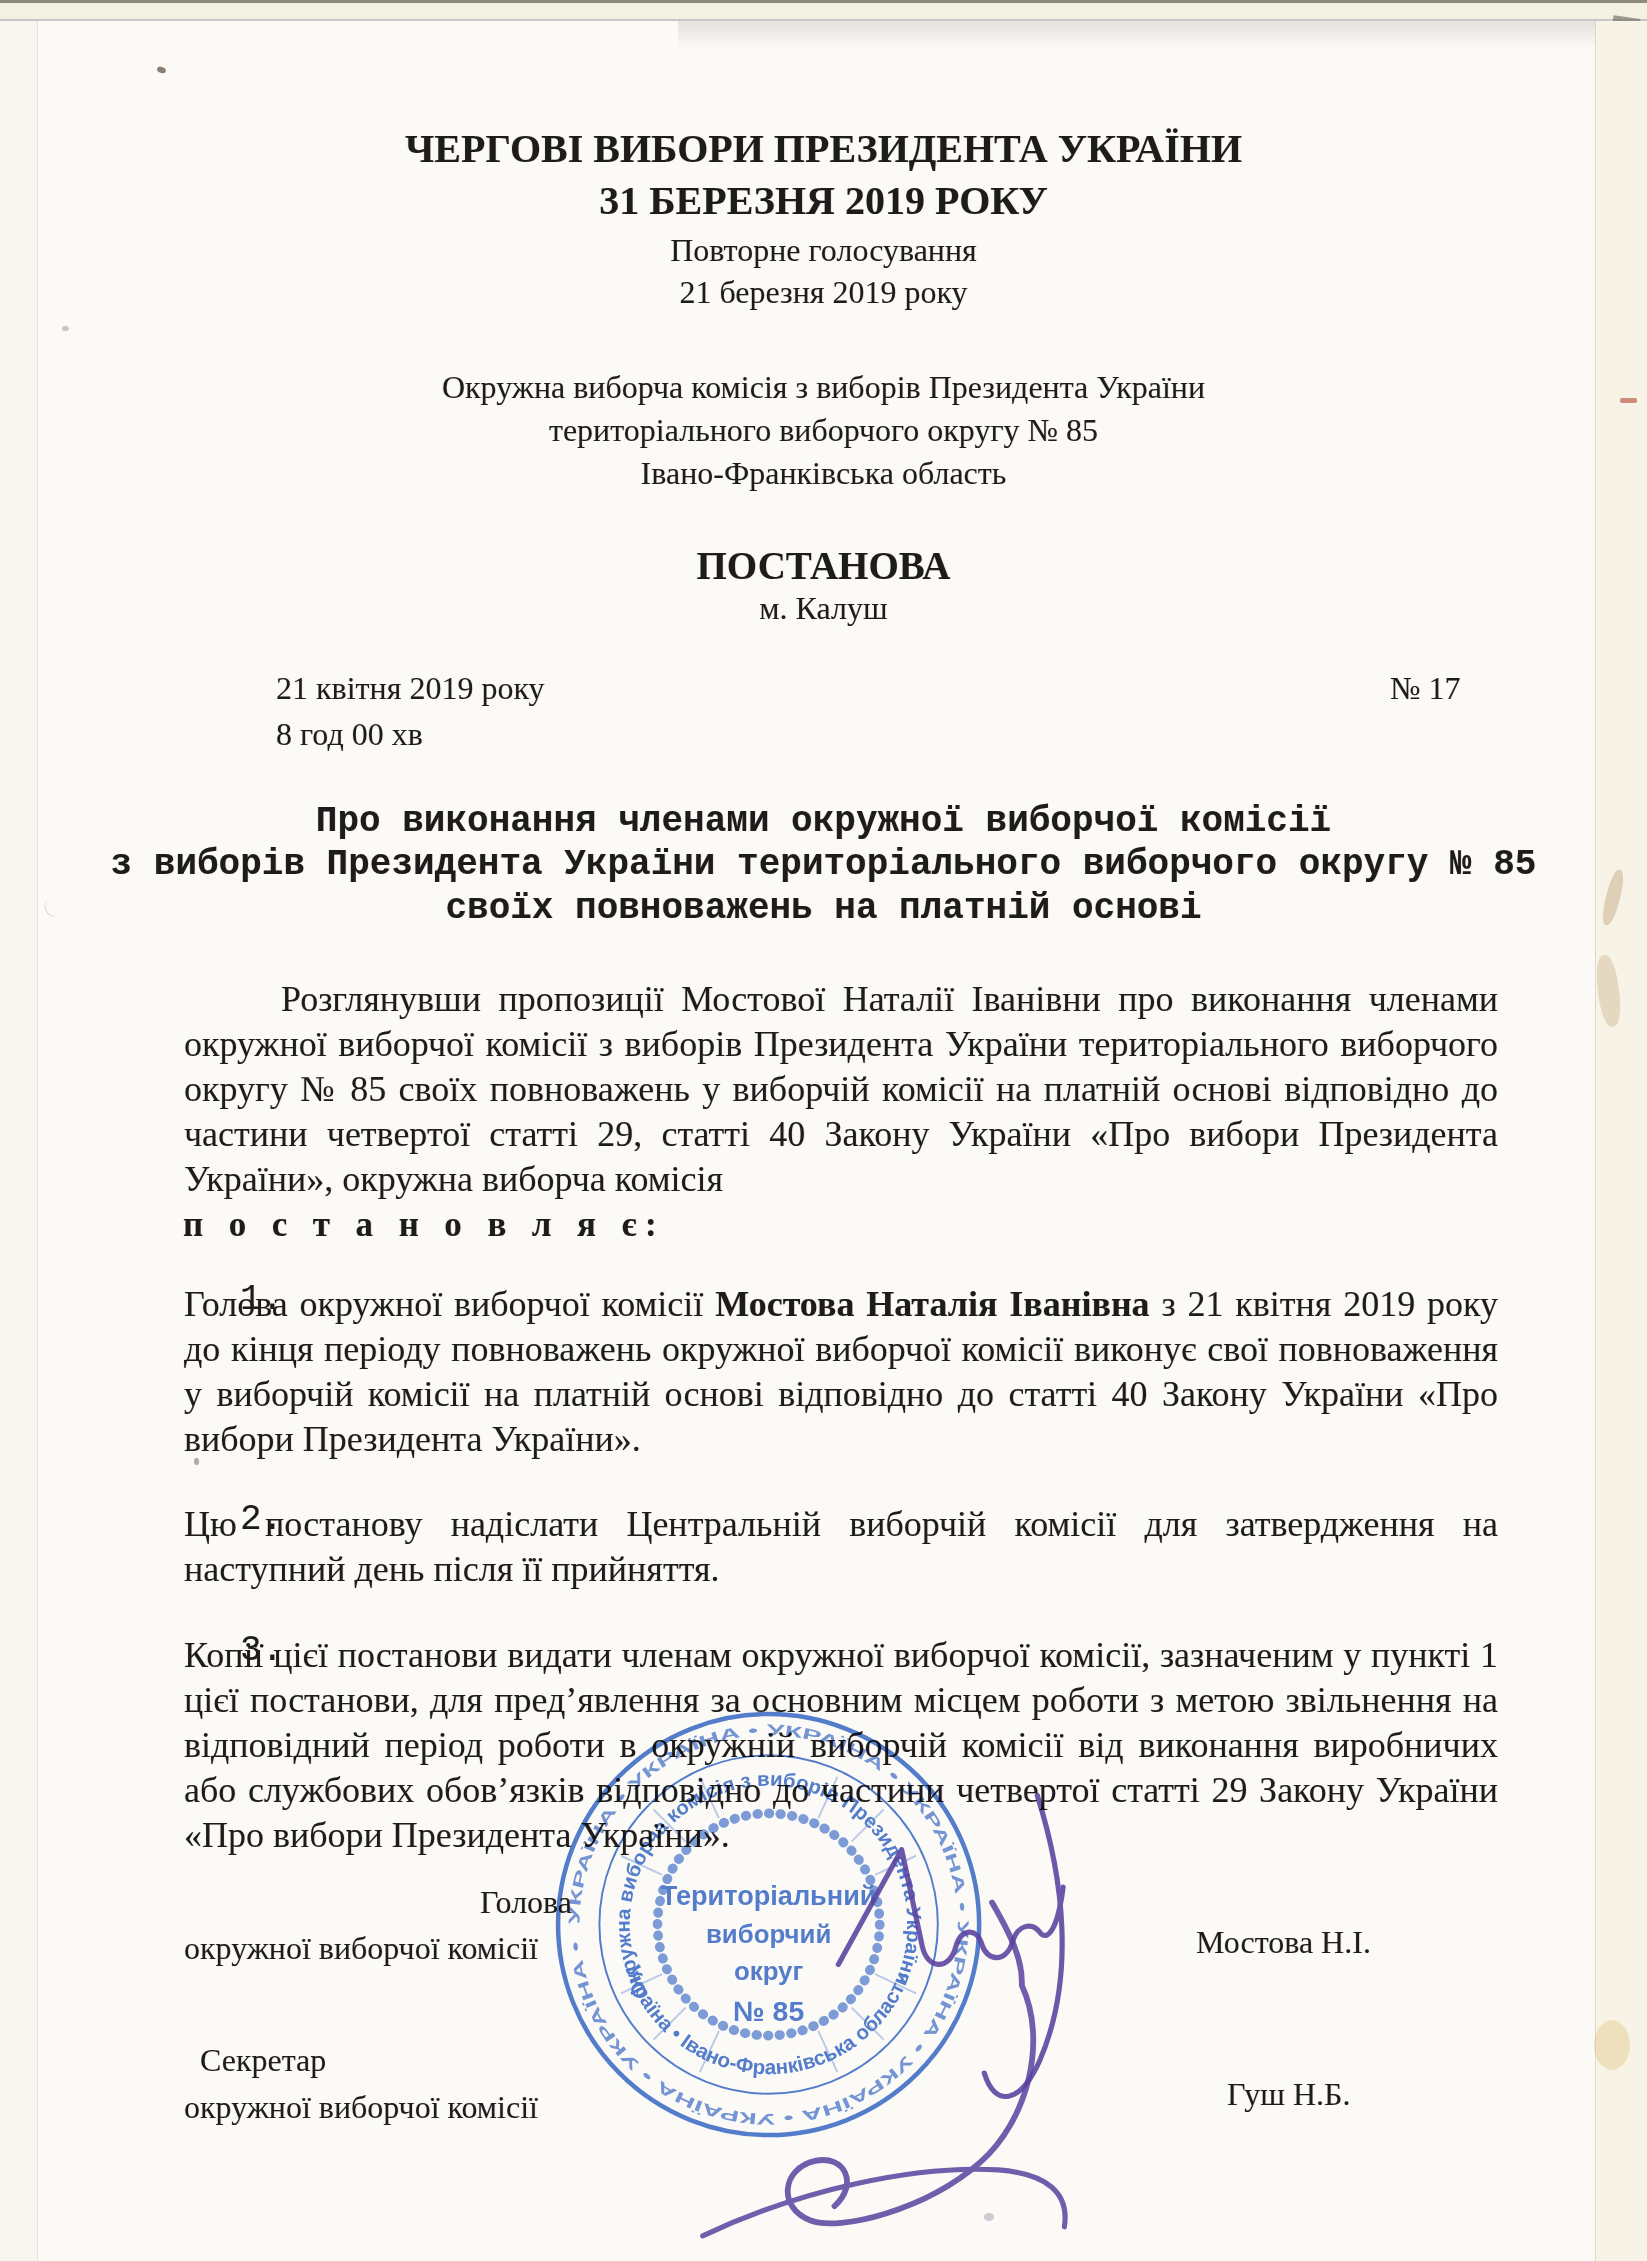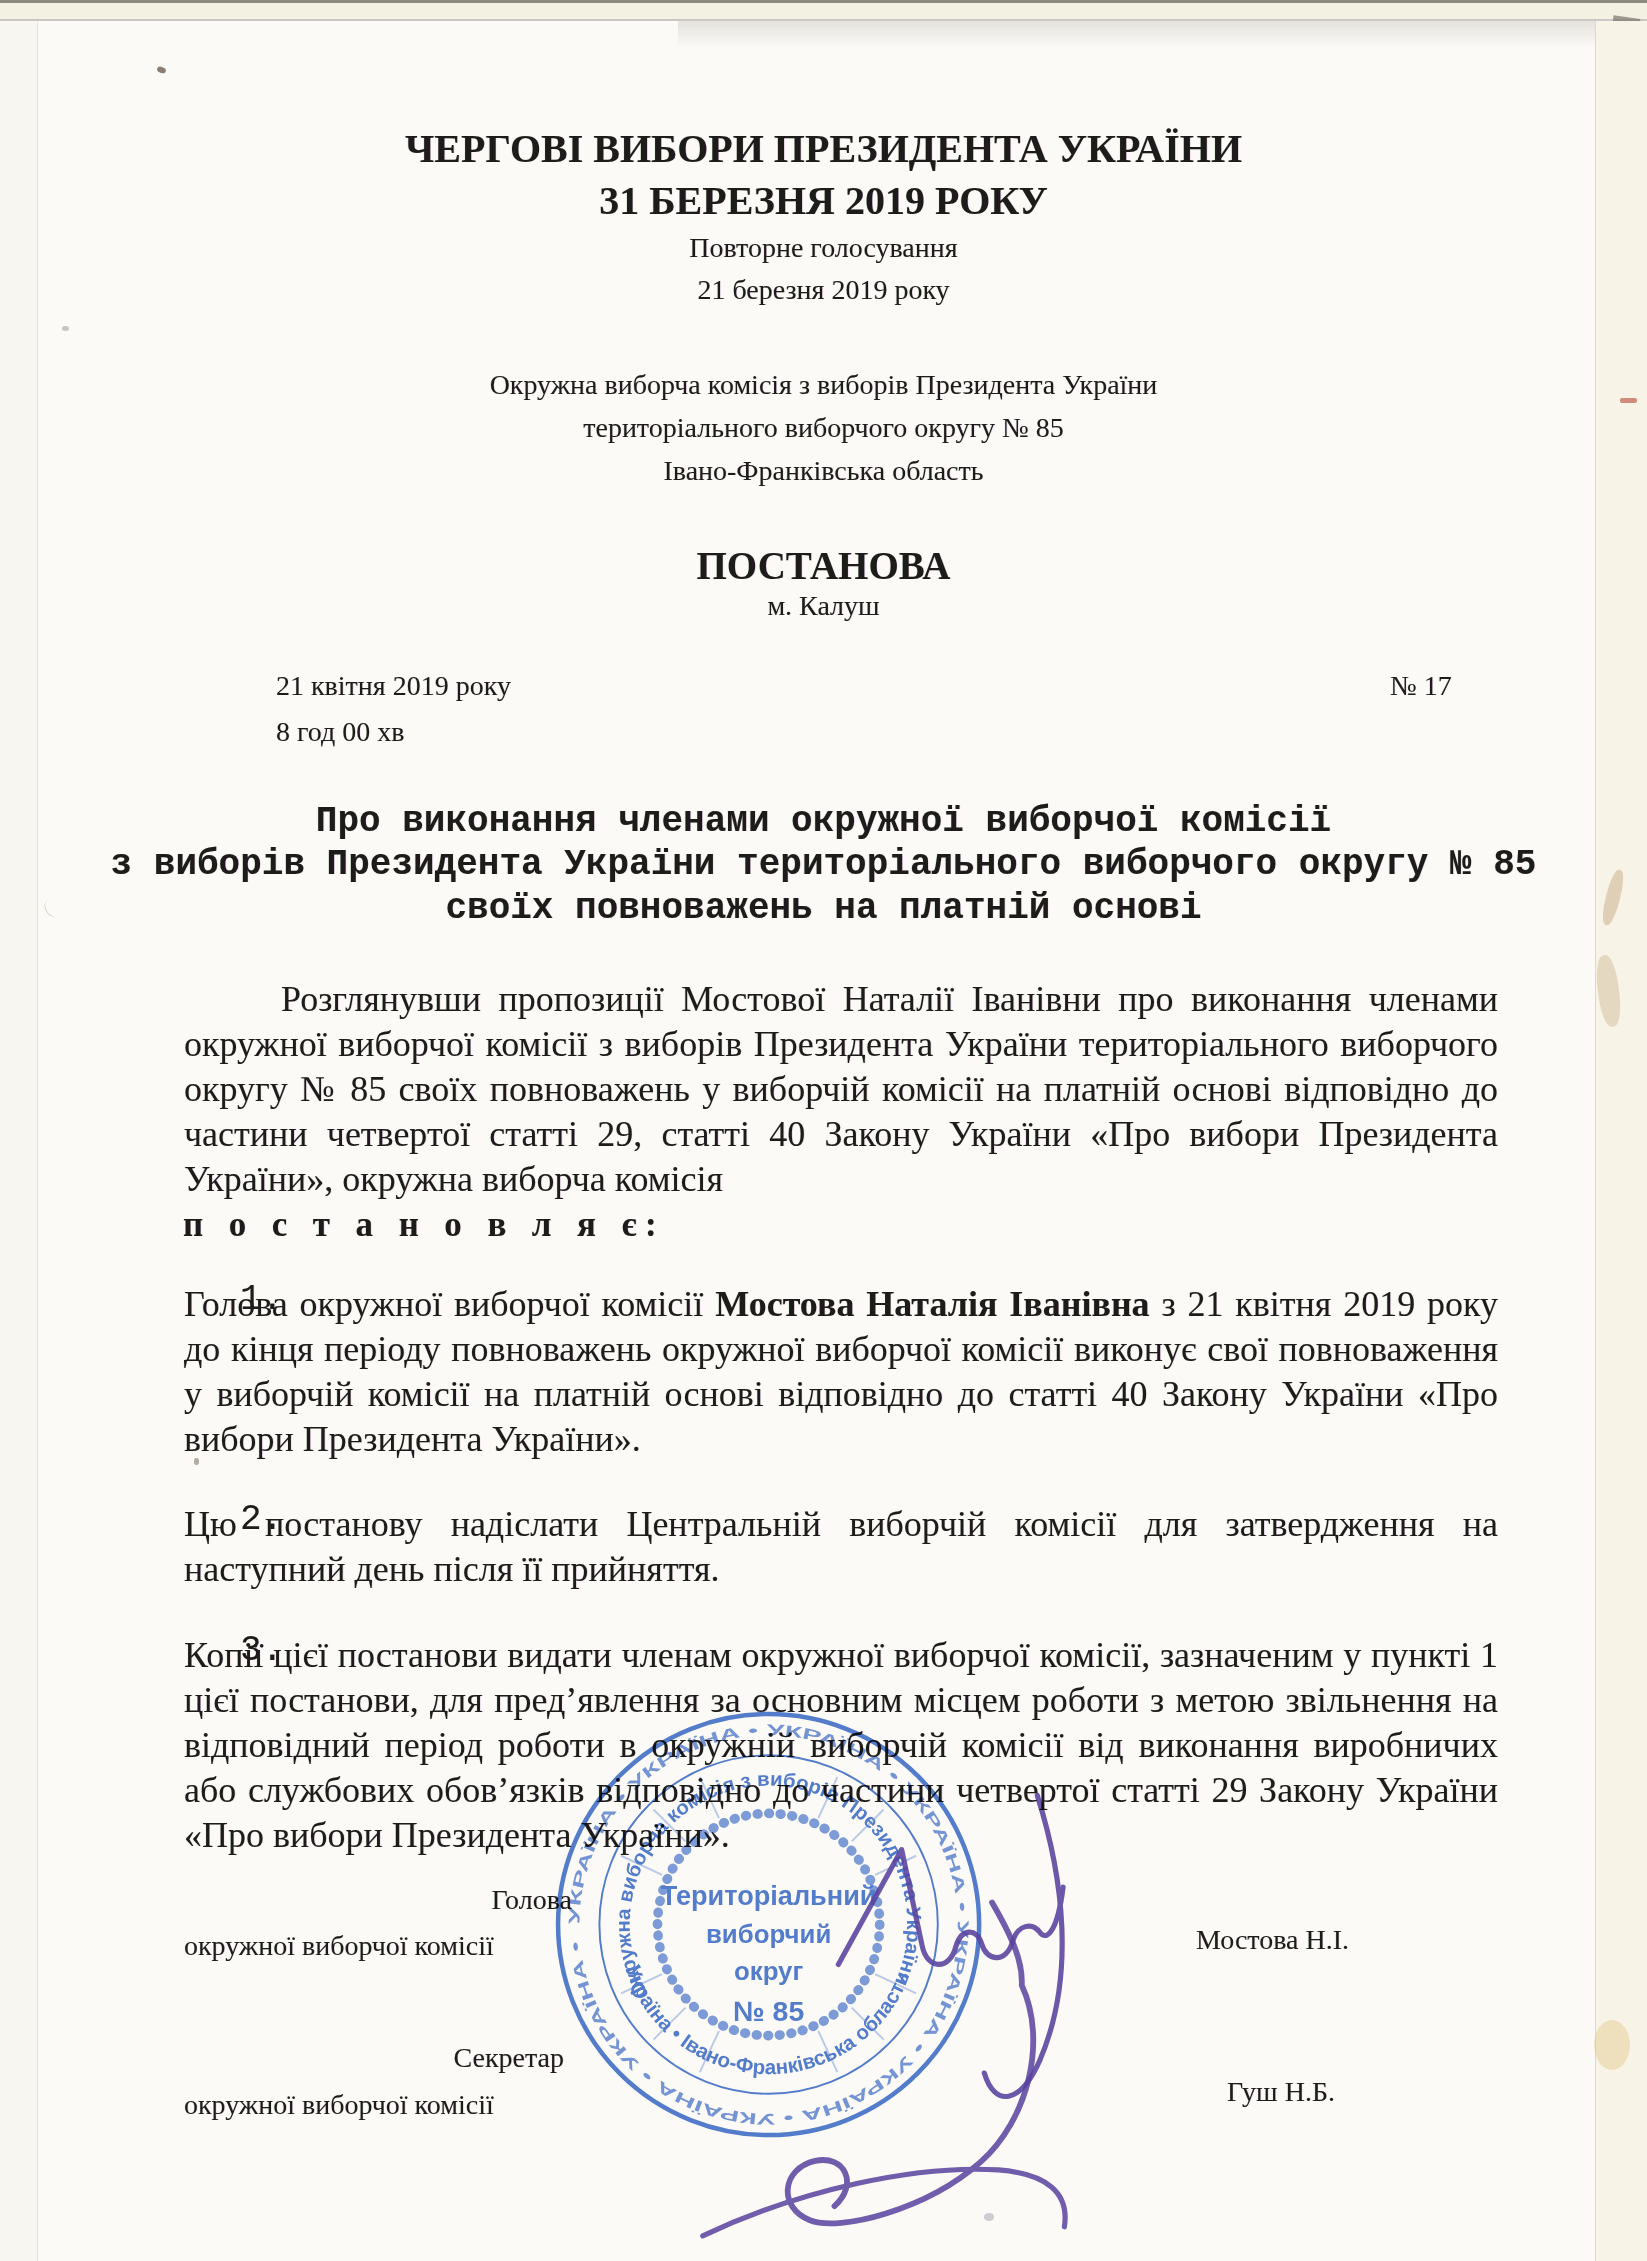--- a/index.html
+++ b/index.html
@@ -17,21 +17,21 @@
   }
   .t {
     color: #1d1c1a;
     text-shadow: 0.6px 0 0 rgba(170,70,170,0.18), -0.6px 0 0 rgba(70,140,70,0.15);
   }
   .abs { position: absolute; }
   .ctr { left: 0; width: 1647px; text-align: center; }
   .b { font-weight: bold; }
   .fs62 { font-size: 40px; line-height: 1; }
   .fs60 { font-size: 39px; line-height: 1; }
-  .fs56 { font-size: 28px; line-height: 1; }
+  .fs56 { font-size: 32px; line-height: 1; }
   .fs55 { font-size: 36px; line-height: 1; font-family: Liberation Mono, monospace; }
   .block {
     left: 184px; width: 1314px;
     font-size: 36px; line-height: 45px;
     text-align: justify;
   }
   .block p { margin: 0; }
   .item-text { margin-left: 98px; }
   .item-num { position: absolute; left: 56px; top: 0; }
   .resolve {
@@ -136,21 +136,21 @@
 
   <div class="abs block t" style="top:1633px">
     <span class="item-num fs55">3.</span>
     <p class="item-text">Копії цієї постанови видати членам окружної виборчої комісії, зазначеним у пункті 1 цієї постанови, для пред’явлення за основним місцем роботи з метою звільнення на відповідний період роботи в окружній виборчій комісії від виконання виробничих або службових обов’язків відповідно до частини четвертої статті 29 Закону України «Про вибори Президента України».</p>
   </div>
 
   <div class="abs t fs56" style="left:184px; width:388px; text-align:right; top:1886px">Голова</div>
   <div class="abs t fs56" style="left:184px; top:1932px">окружної виборчої комісії</div>
   <div class="abs t fs56" style="left:1196px; top:1926px">Мостова Н.І.</div>
 
-  <div class="abs t fs56" style="left:176px; width:388px; text-align:right; top:2044px">Секретар</div>
+  <div class="abs t fs56" style="left:200px; width:388px; text-align:left; top:2044px">Секретар</div>
   <div class="abs t fs56" style="left:184px; top:2091px">окружної виборчої комісії</div>
   <div class="abs t fs56" style="left:1227px; top:2078px">Гуш Н.Б.</div>
 
   <svg class="overlay-svg" width="1647" height="2261" viewBox="0 0 2550 3501">
     <defs>
       <path id="arcTop" d="M -186.2 107.5 A 215 215 0 1 1 186.2 107.5"></path>
       <path id="arcBottom" d="M -221.8 67.8 A 232 232 0 0 0 221.8 67.8"></path>
       <path id="ringTiny" d="M -293 0 A 293 293 0 1 1 293 0 A 293 293 0 1 1 -293 0"></path>
     </defs>
 

